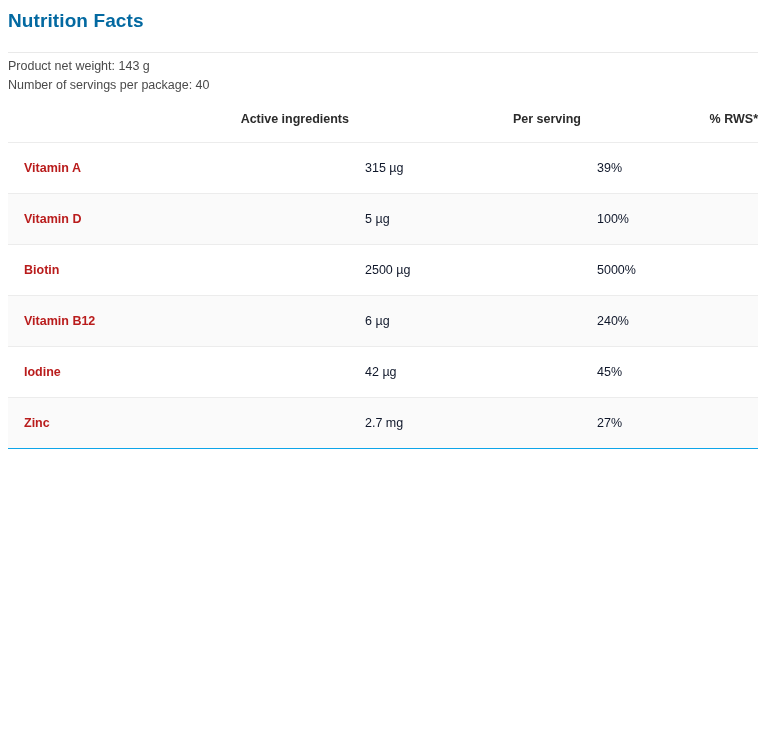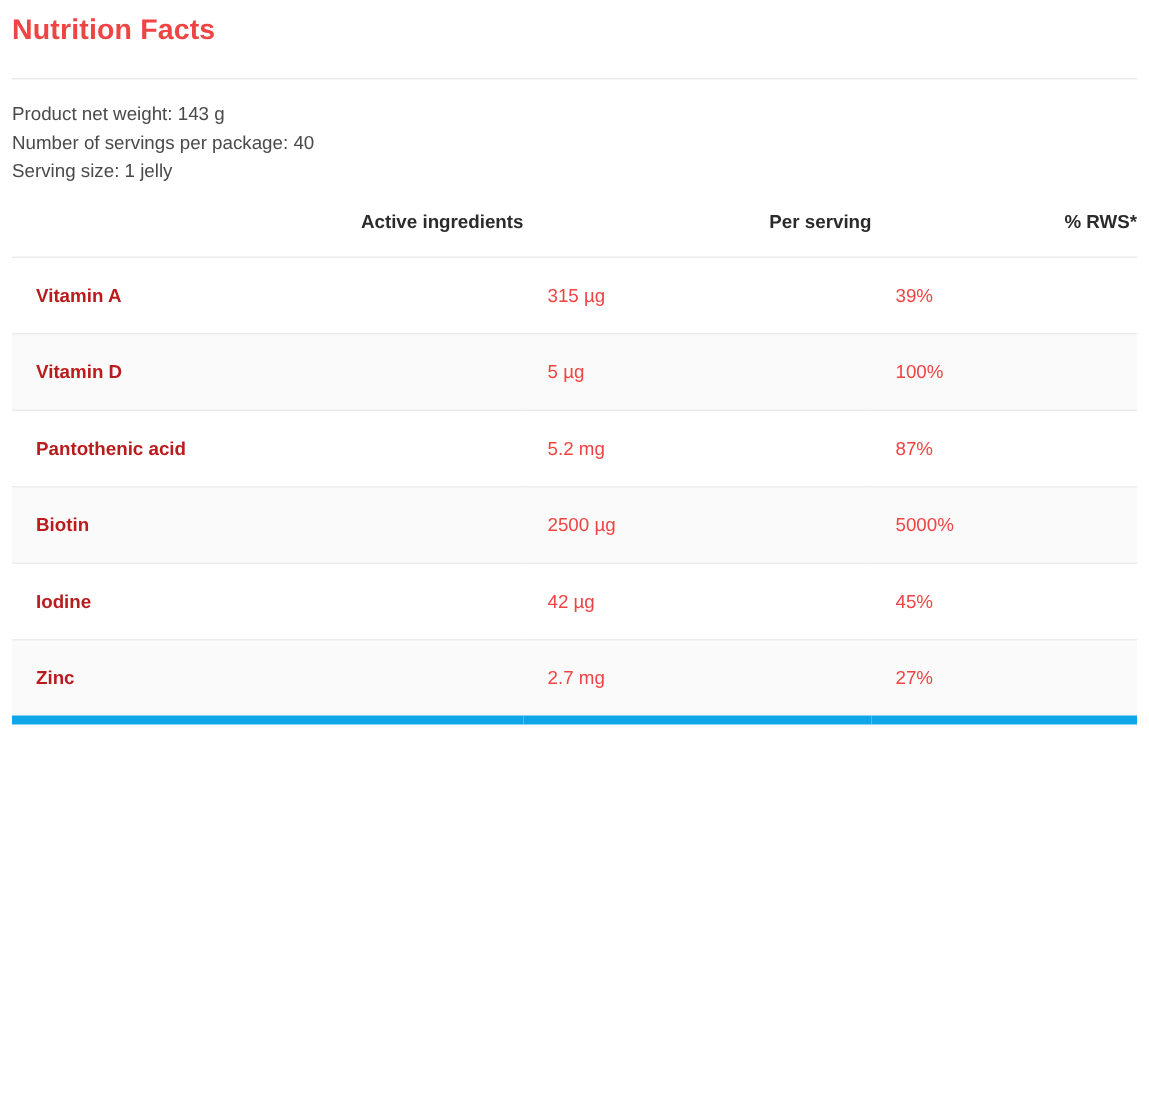--- a/index.html
+++ b/index.html
@@ -15,32 +15,32 @@
     overflow: hidden;
   }
   .page {
     width: 766px;
     box-sizing: border-box;
     padding: 0 8px;
   }
   .title {
     font-size: 19px;
     font-weight: bold;
-    color: #ef4444;
+    color: #0369a1;
     margin: 10px 0 0 0;
     padding-left: 0;
     letter-spacing: 0.1px;
   }
   .title-rule {
     border-top: 1px solid #e9e9e9;
     margin-top: 20px;
     width: 750px;
   }
   .meta {
-    margin-top: 14px;
+    margin-top: 4px;
     padding-left: 0;
   }
   .meta-line {
     font-size: 12.5px;
     color: #4a4a4a;
     line-height: 19px;
   }
   table.nf {
     border-collapse: collapse;
     width: 750px;
@@ -53,48 +53,47 @@
   table.nf th {
     text-align: right;
     font-size: 12.5px;
     font-weight: bold;
     color: #2b2b2b;
     padding: 0 0 16px 16px;
     border-bottom: 1px solid #ececec;
   }
   table.nf td {
     font-size: 12.5px;
-    color: #ef4444;
+    color: #0f172a;
     padding: 18px 0 18px 16px;
     border-bottom: 1px solid #ececec;
     vertical-align: middle;
   }
   table.nf td.name {
     font-weight: bold;
     color: #b91c1c;
   }
   table.nf tbody tr:nth-child(even) {
     background: #fafafa;
   }
   table.nf tbody tr:last-child td {
-    border-bottom: 6px solid #0ea5e9;
+    border-bottom: 1px solid #0ea5e9;
   }
 </style>
 </head>
 <body>
 
 <div class="page">
 
   <div class="title">Nutrition Facts</div>
   <div class="title-rule"></div>
 
   <div class="meta">
     <div class="meta-line">Product net weight: 143 g</div>
     <div class="meta-line">Number of servings per package: 40</div>
-    <div class="meta-line">Serving size: 1 jelly</div>
   </div>
 
   <table class="nf">
     <colgroup>
       <col class="c1">
         <col class="c2">
         <col class="c3">
     </colgroup>
     <thead>
       <tr>
@@ -108,28 +107,28 @@
         <td class="name">Vitamin A</td>
         <td>315 µg</td>
         <td>39%</td>
       </tr>
       <tr>
         <td class="name">Vitamin D</td>
         <td>5 µg</td>
         <td>100%</td>
       </tr>
       <tr>
-        <td class="name">Pantothenic acid</td>
-        <td>5.2 mg</td>
-        <td>87%</td>
-      </tr>
-      <tr>
         <td class="name">Biotin</td>
         <td>2500 µg</td>
         <td>5000%</td>
+      </tr>
+      <tr>
+        <td class="name">Vitamin B12</td>
+        <td>6 µg</td>
+        <td>240%</td>
       </tr>
       <tr>
         <td class="name">Iodine</td>
         <td>42 µg</td>
         <td>45%</td>
       </tr>
       <tr>
         <td class="name">Zinc</td>
         <td>2.7 mg</td>
         <td>27%</td>

